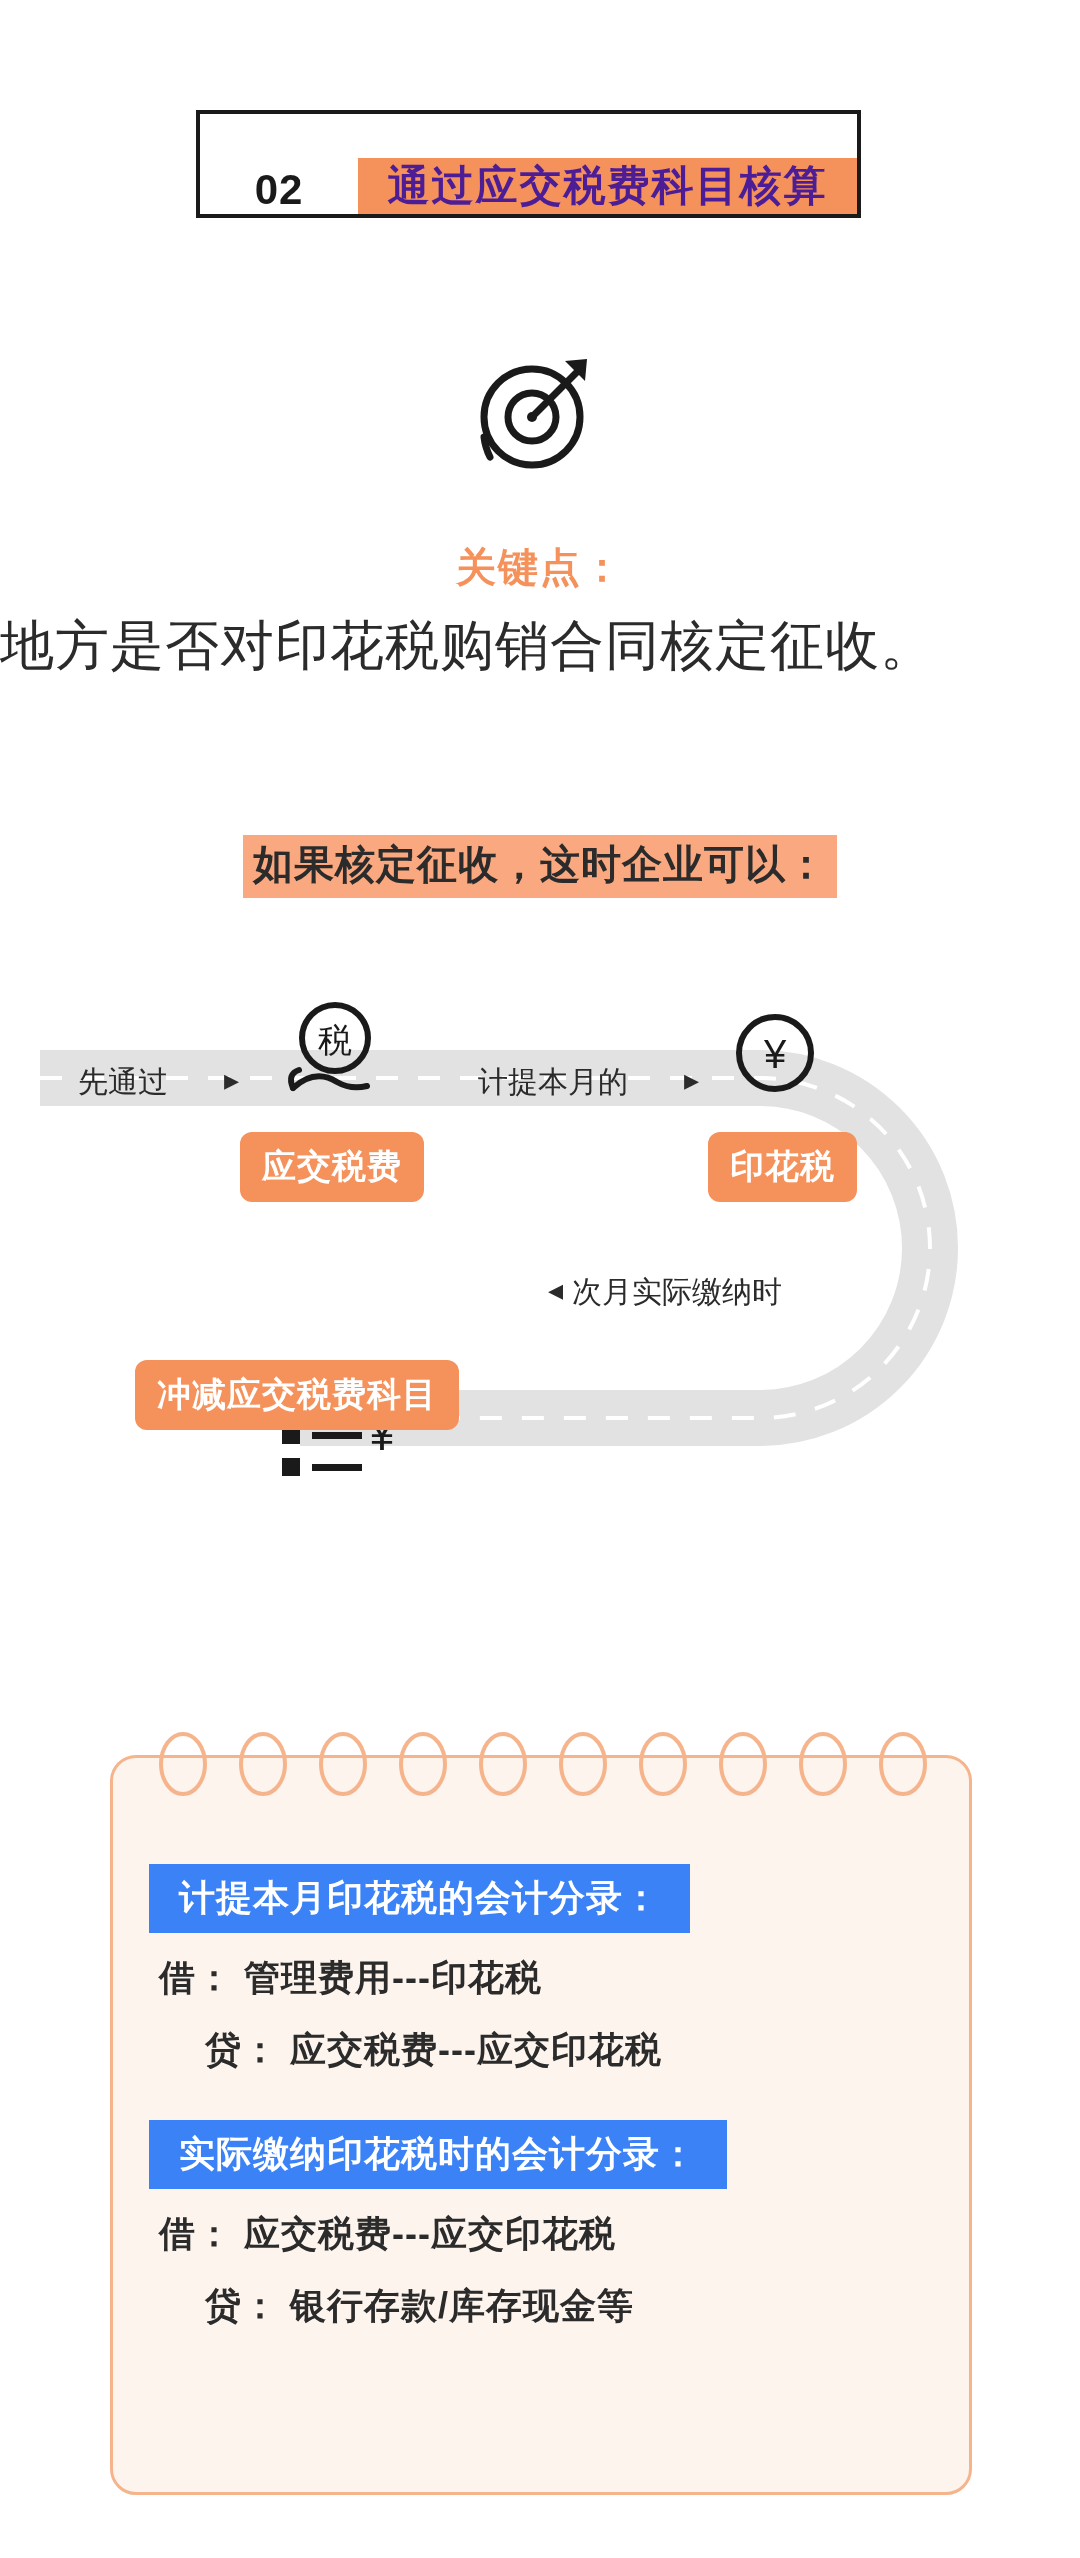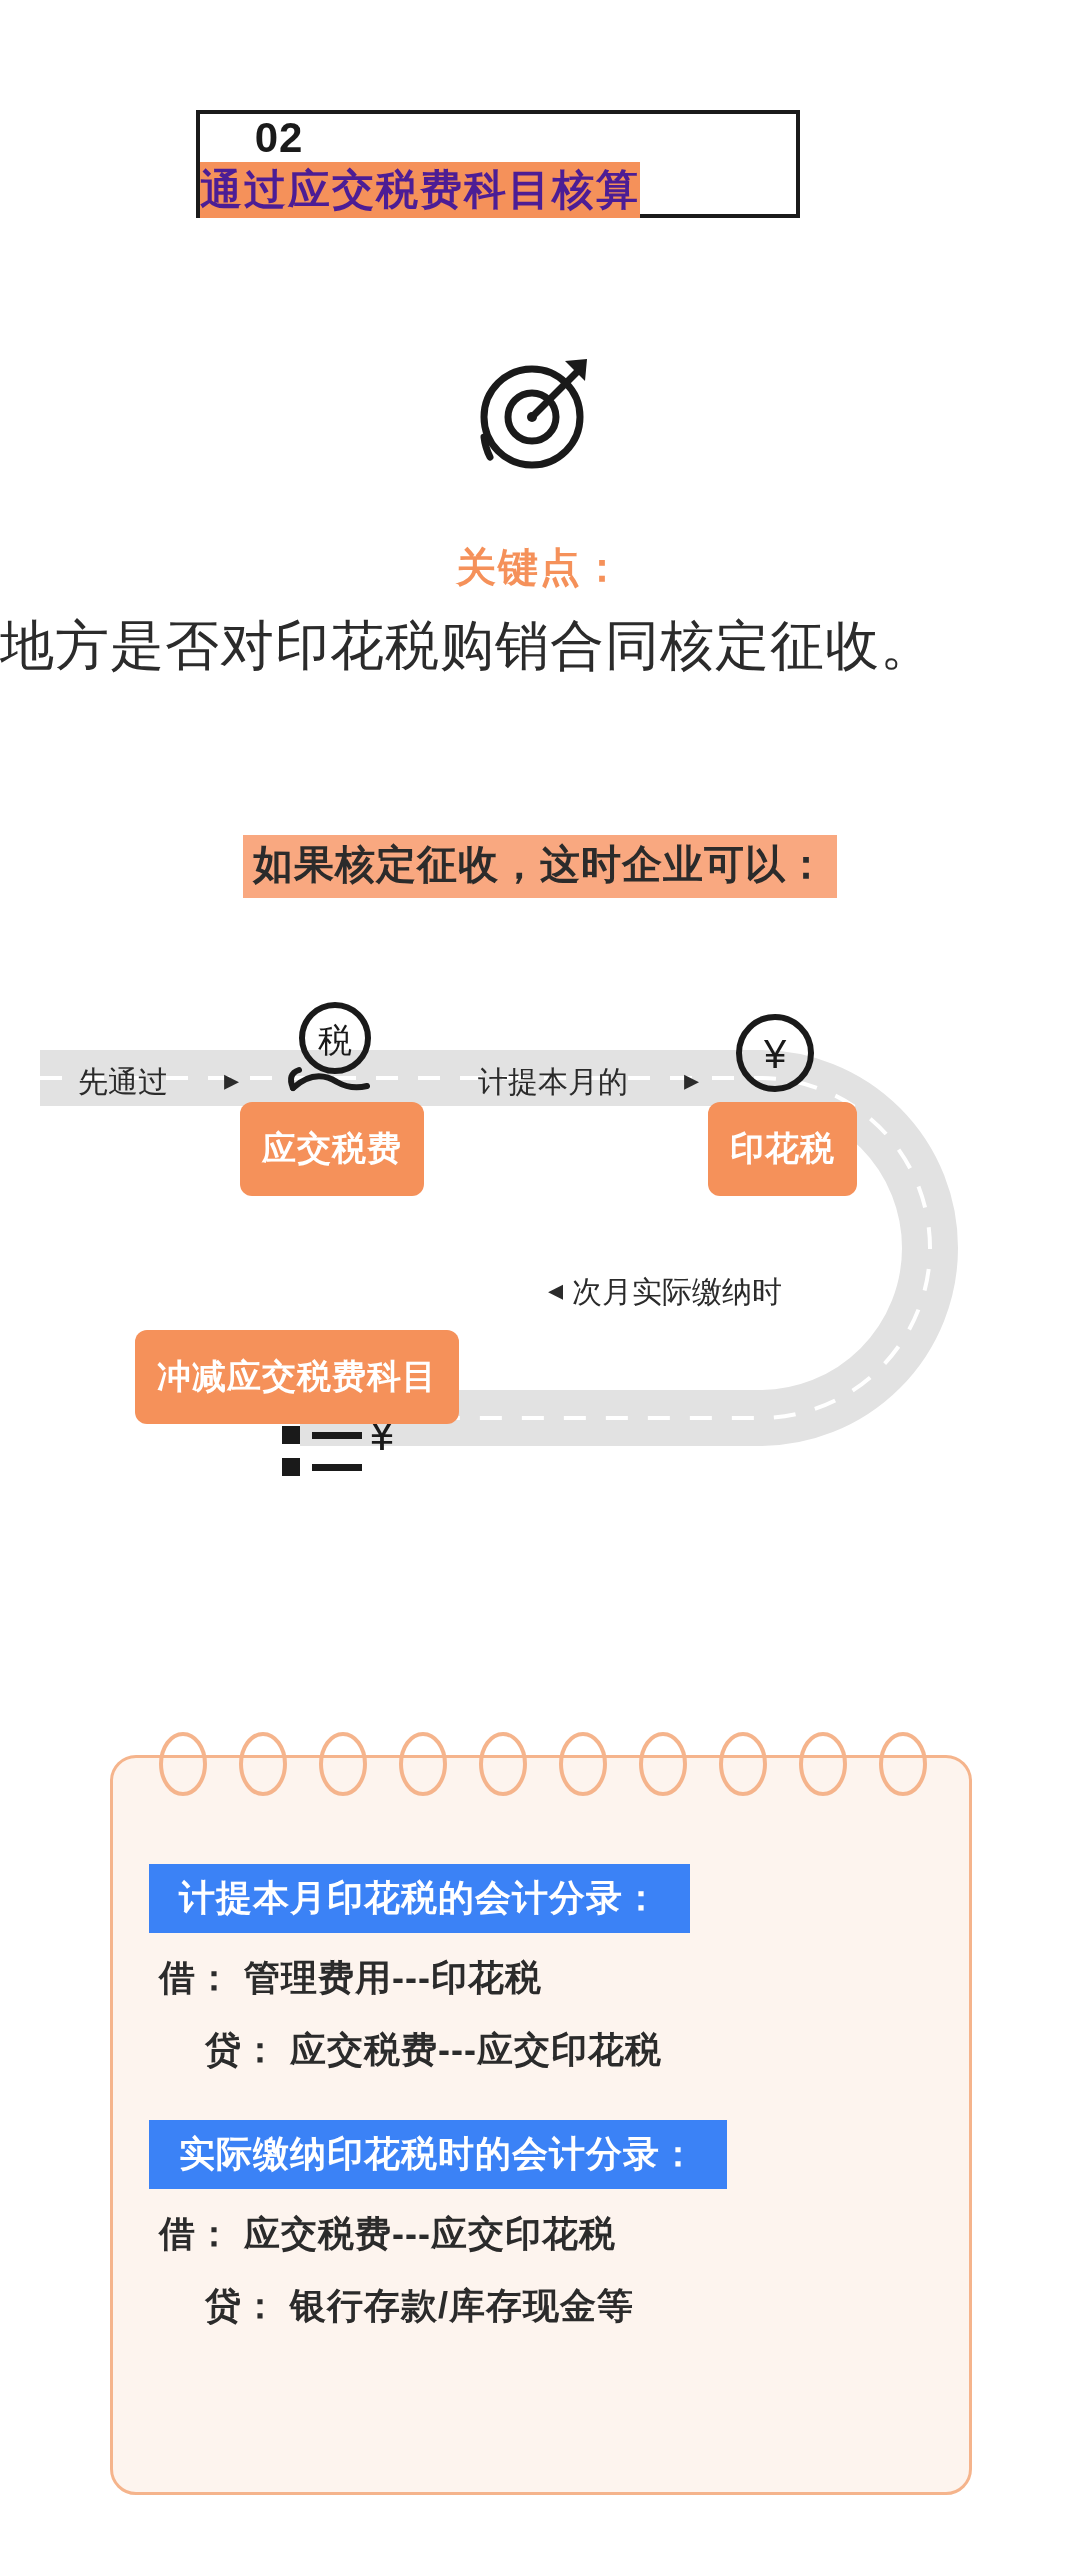--- a/index.html
+++ b/index.html
@@ -10,25 +10,24 @@
     font-family: "Liberation Sans", "DejaVu Sans", sans-serif;
     color: #2b2b2b;
     overflow: hidden;
   }
   .page { position: relative; width: 1080px; height: 2558px; }
 
   
   .header-box {
     position: absolute;
     left: 196px; top: 110px;
-    width: 604px; height: 108px;
+    width: 665px; height: 108px;
     border: 4px solid #1a1a1a;
     display: flex;
-    align-items: flex-start;
-    flex-direction: column;
+    align-items: flex-end;
   }
   .header-num {
     width: 158px;
     display: flex; align-items: center; justify-content: center;
     font-size: 42px; font-weight: bold; color: #1a1a1a;
     letter-spacing: 1px;
   }
   .header-title {
     flex: 1;
     background: #f5915a;
@@ -87,23 +86,24 @@
     position: absolute;
     font-size: 30px; color: #2b2b2b;
     white-space: nowrap;
   }
   .pill {
     position: absolute;
     background: #f5915a;
     color: #ffffff;
     font-size: 34px; font-weight: bold;
     border-radius: 12px;
-    padding: 24px 22px;
-    white-space: nowrap;
-    letter-spacing: 1px;
+    padding: 12px 22px;
+    white-space: nowrap;
+    letter-spacing: 1px;
+    margin-top: 30px;
   }
 
   
   .notebook {
     position: absolute;
     left: 110px; top: 1755px;
     width: 862px; height: 740px;
     background: #fdf4ee;
     border: 3px solid #f5b48c;
     border-radius: 26px;

